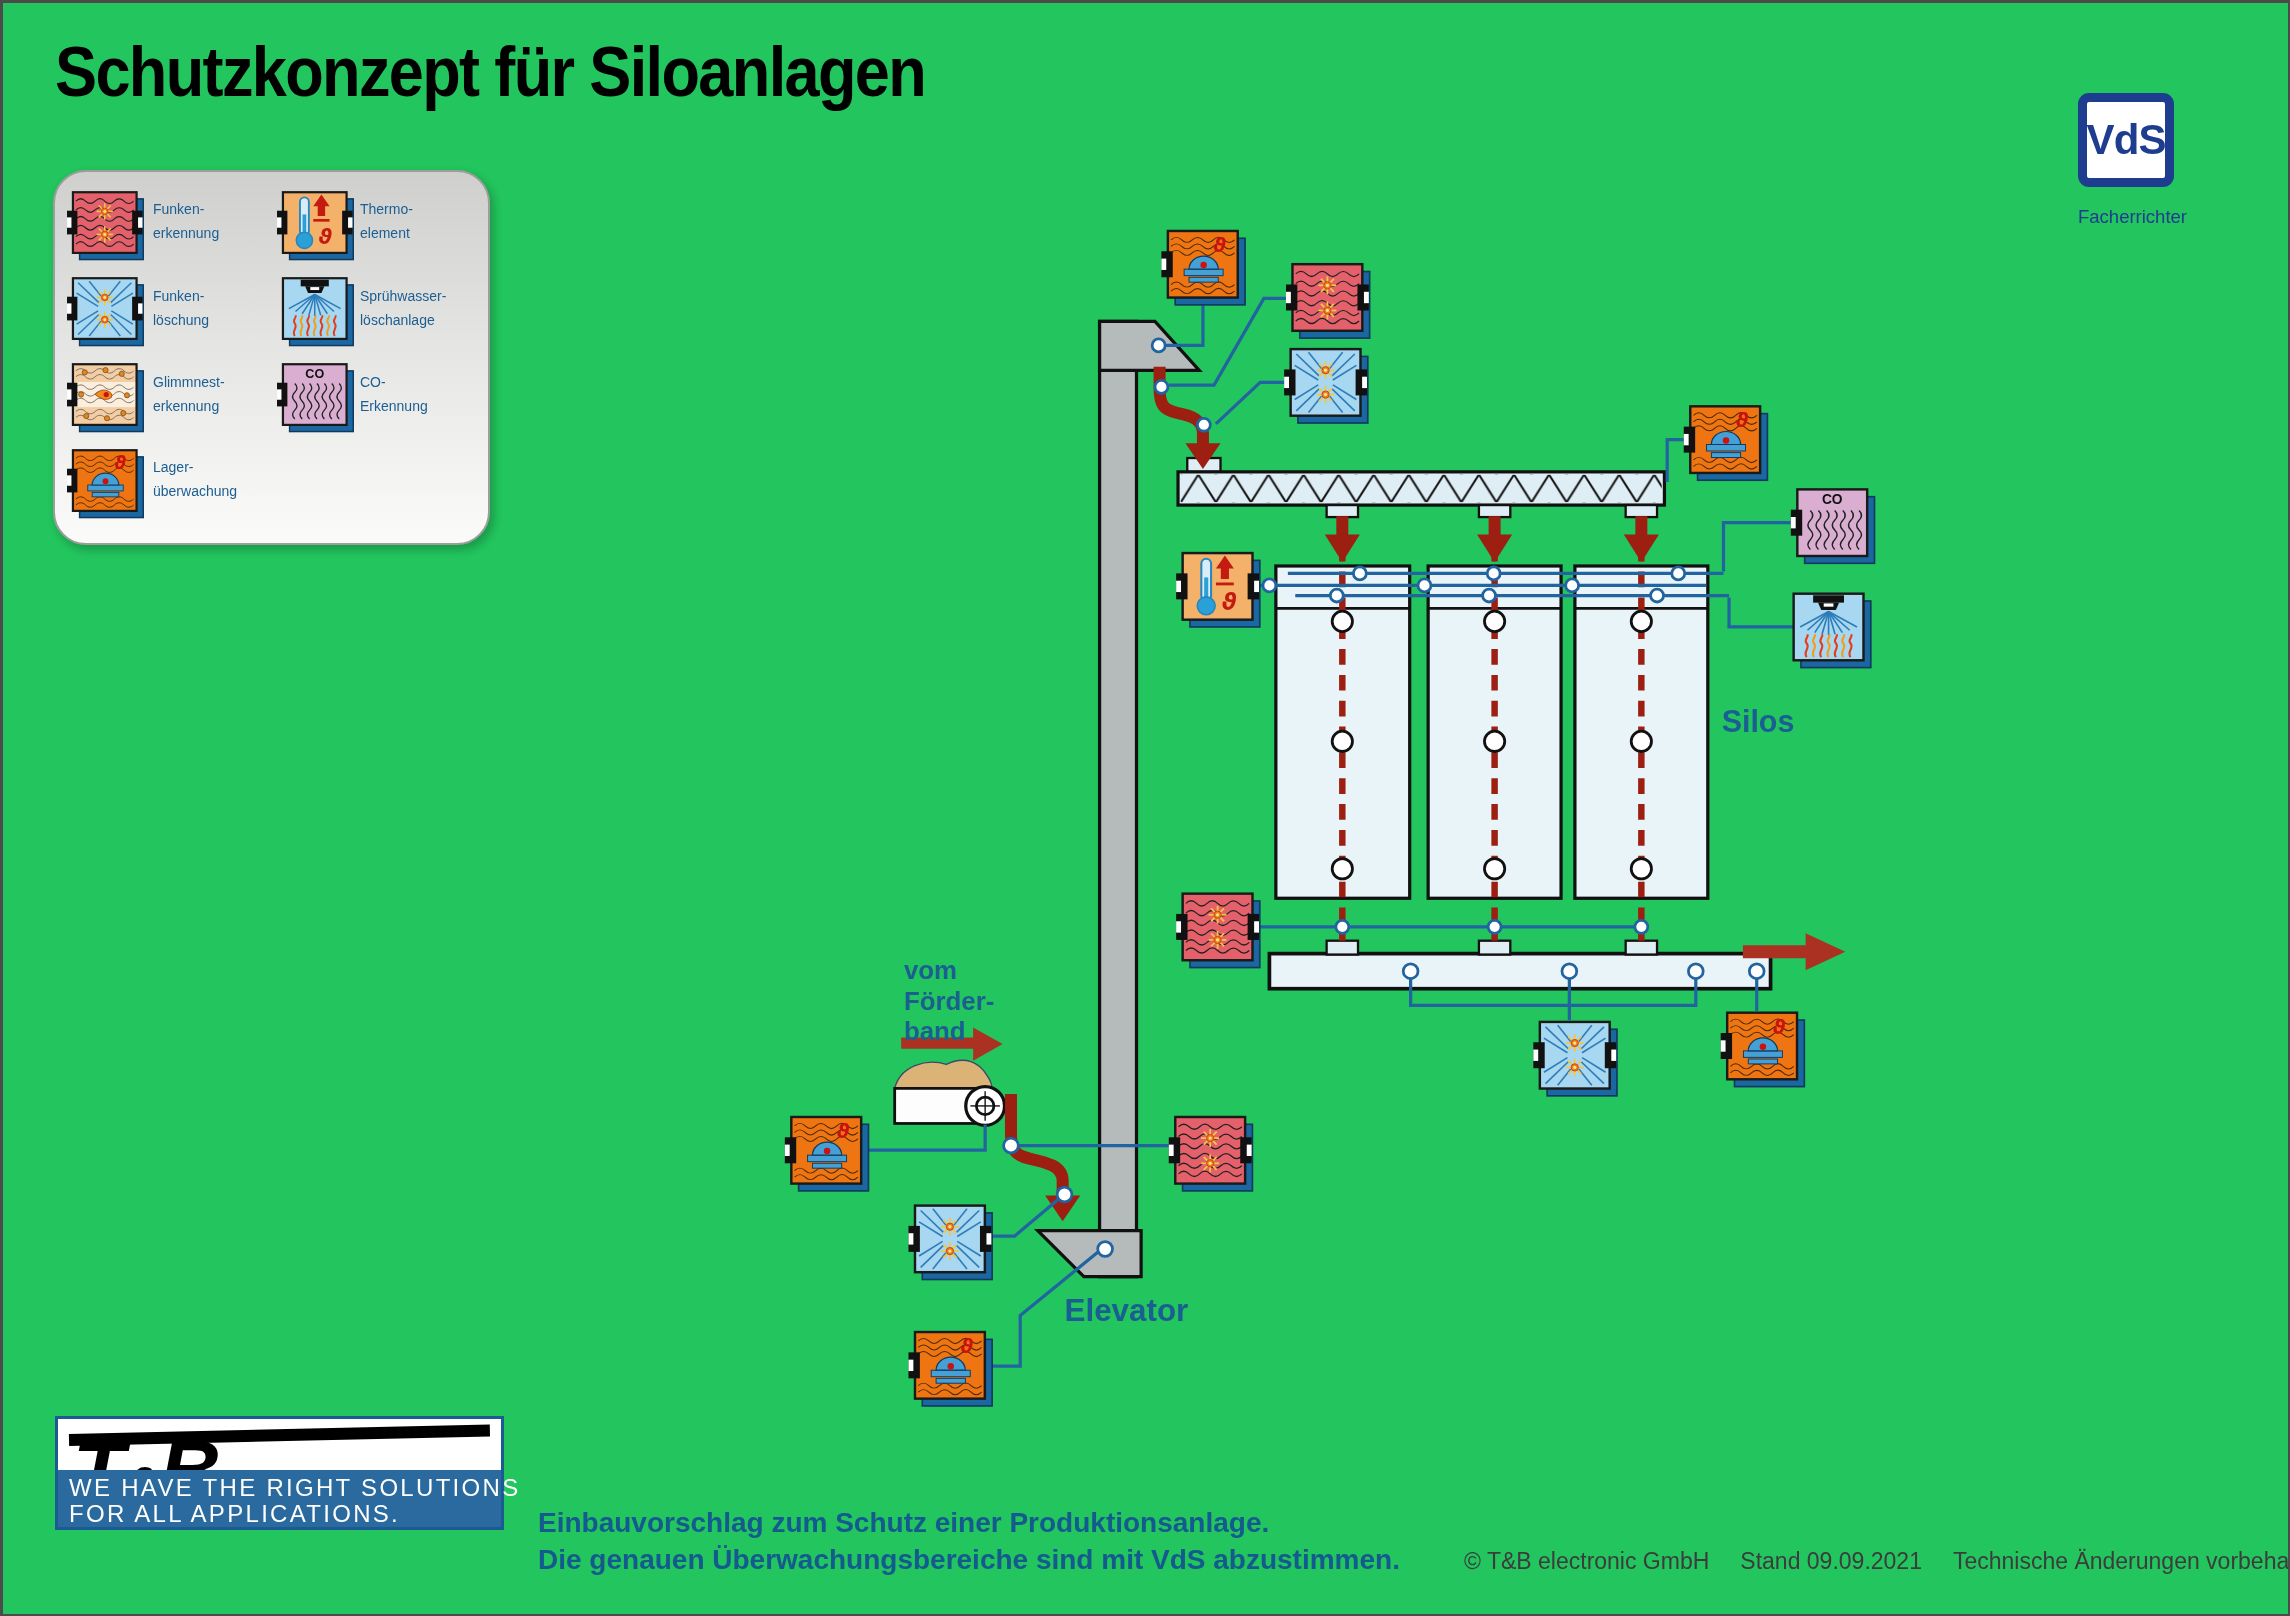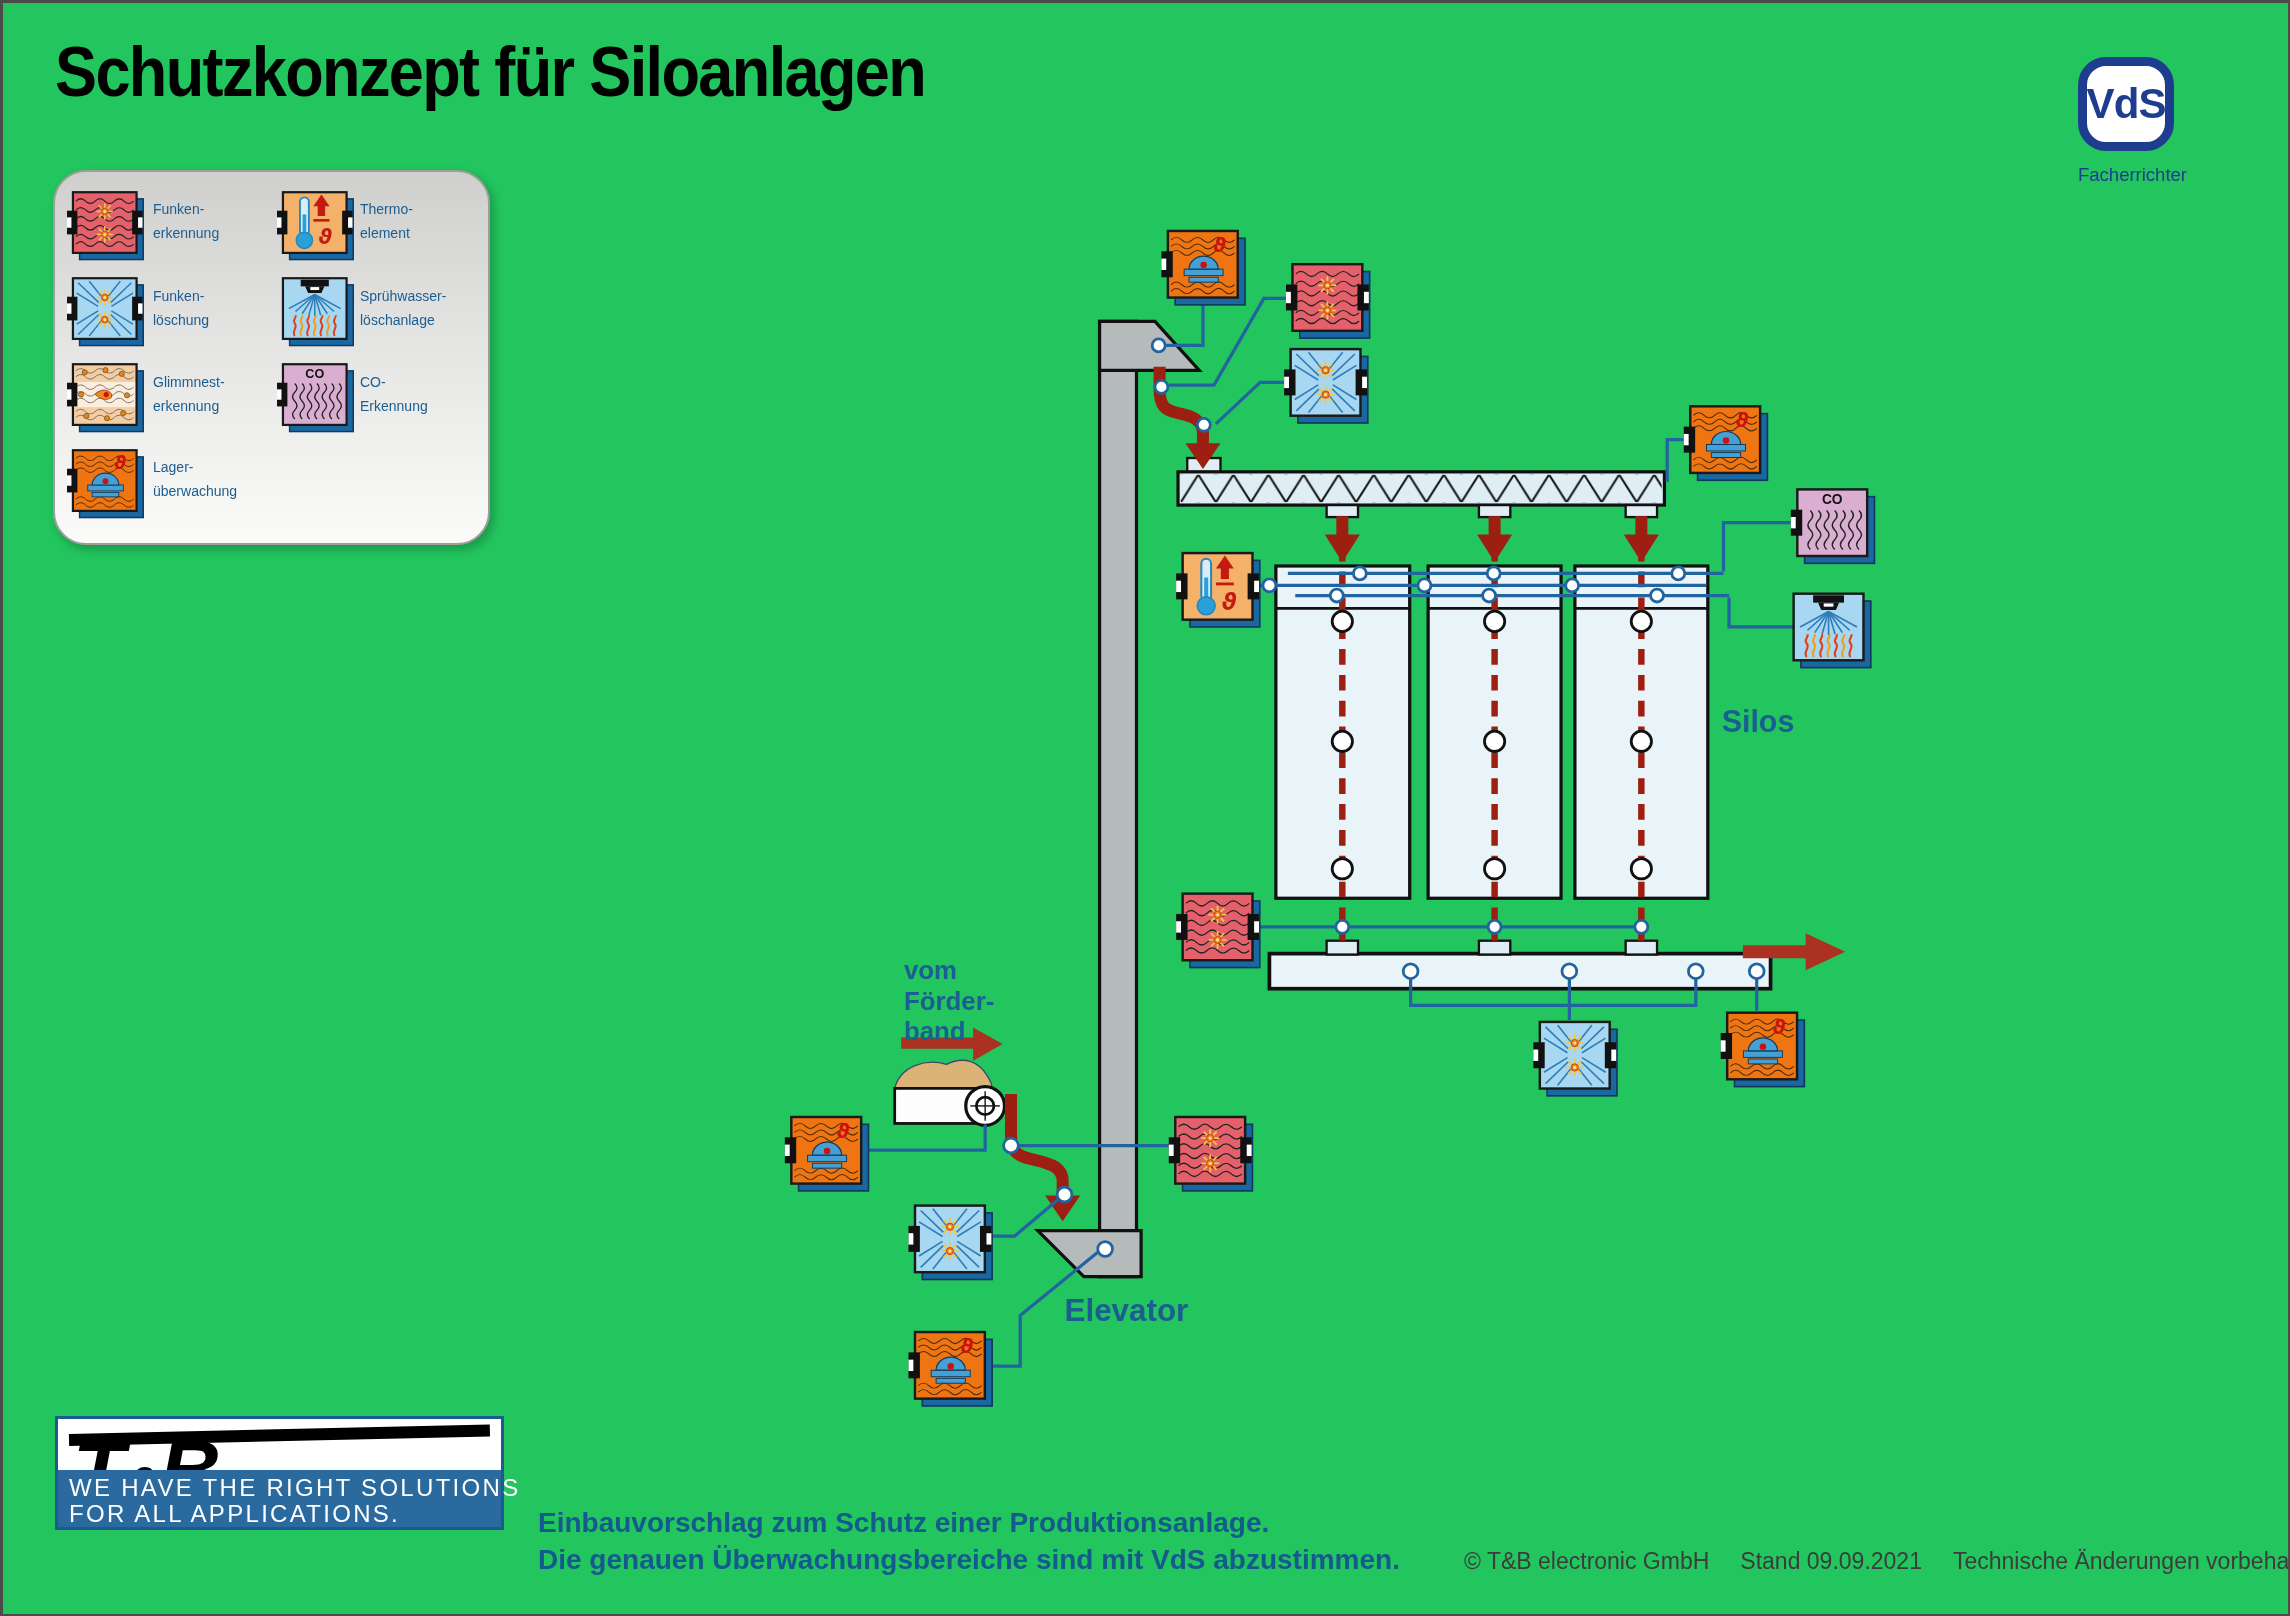--- a/index.html
+++ b/index.html
@@ -2,24 +2,24 @@
 <html style="font-size:14.8px"><head>
 <meta charset="utf-8">
 <style>
   html,body{margin:0;padding:0;background:#9a9a9a;}
   .page{position:relative;width:2291px;height:1617px;background:#22c55e;border:3.7px solid #4b4b49;
         box-sizing:border-box;font-family:"Liberation Sans",sans-serif;overflow:hidden;}
   .title{position:absolute;left:52px;top:31px;font-size:70px;font-weight:bold;color:#000;
          letter-spacing:-1.8px;transform:scaleX(.9);transform-origin:left top;white-space:nowrap;line-height:1.1;}
   
   .vds{position:absolute;left:2075px;top:54px;width:111px;}
-  .vds-box{width:96px;height:94px;border:9.2px solid #1f3d8f;border-radius:28px;background:#fff;
+  .vds-box{width:96px;height:94px;border:9.2px solid #1f3d8f;border-radius:11px;background:#fff;
            color:#1f3d8f;font-size:42px;font-weight:bold;display:flex;align-items:center;justify-content:center;
-           box-sizing:border-box;letter-spacing:-0.9px;}
-  .vds-sub{margin-top:13px;color:#1f3d8f;font-size:18.5px;text-align:left;}
+           box-sizing:border-box;letter-spacing:-0.9px;margin-top:36px;}
+  .vds-sub{margin-top:19px;color:#1f3d8f;font-size:18.5px;text-align:left;}
   
   .legend{position:absolute;left:50px;top:167px;width:437px;height:375px;border-radius:33px;
           background:linear-gradient(180deg,#cfcfce 0%,#e4e4e3 45%,#fbfbfa 100%);
           border:2.8px solid #9d9d9b;box-shadow:3.7px 4.6px 8.3px rgba(0,0,0,.22);box-sizing:border-box;}
   .licon{position:absolute;width:79px;height:74px;}
   .llabel{position:absolute;color:#1b5e91;font-weight:normal;font-size:14px;line-height:24px;white-space:nowrap;}
   .diagram{position:absolute;left:0;top:0;}
   .dlabel{fill:#1b5e91;font-weight:bold;font-family:"Liberation Sans",sans-serif;}
   
   .tb{position:absolute;left:52px;top:1413px;width:449px;height:114px;border:3.7px solid #1c5a94;

